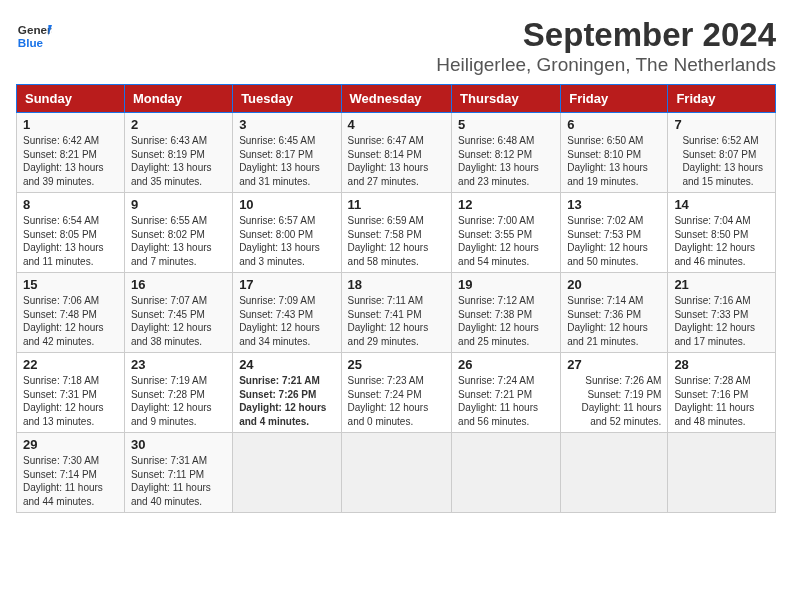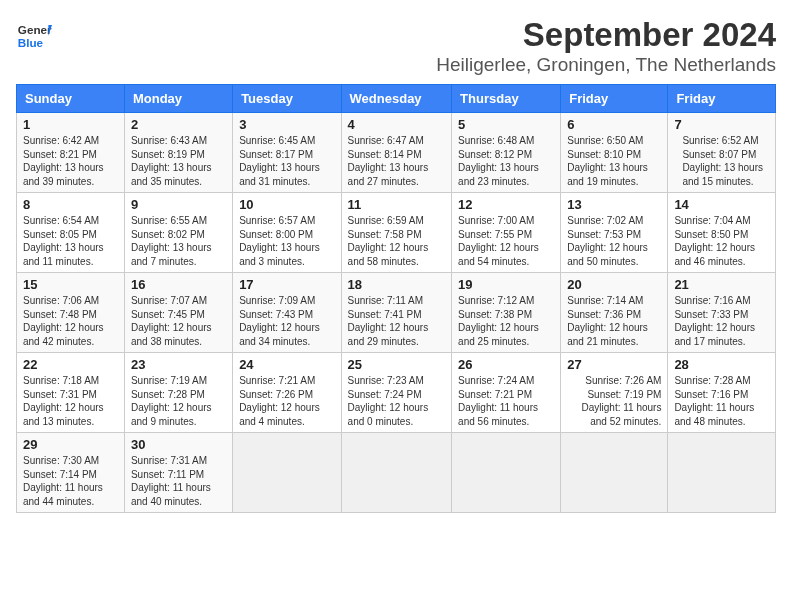--- a/index.html
+++ b/index.html
@@ -36,21 +36,21 @@
     .cal-subtitle {
       font-size: 19px;
       color: #555;
     }
     table {
       width: 100%;
       border-collapse: collapse;
       font-size: 11px;
     }
     thead tr th {
-      background: #3b82f6;
+      background: #b91c1c;
       color: #fff;
       font-weight: bold;
       text-align: left;
       padding: 6px 8px;
       font-size: 13px;
       border: 1px solid #1a73e8;
     }
     tbody tr td {
       border: 1px solid #ccc;
       vertical-align: top;
@@ -184,21 +184,21 @@
         <td>
           <span class="day-num">11</span>
           <div class="day-info" style="white-space: pre-line;">Sunrise: 6:59 AM
 Sunset: 7:58 PM
 Daylight: 12 hours
 and 58 minutes.</div>
         </td>
         <td>
           <span class="day-num">12</span>
           <div class="day-info" style="white-space: pre-line;">Sunrise: 7:00 AM
-Sunset: 7:55 PM
+Sunset: 3:55 PM
 Daylight: 12 hours
 and 54 minutes.</div>
         </td>
         <td>
           <span class="day-num">13</span>
           <div class="day-info" style="white-space: pre-line;">Sunrise: 7:02 AM
 Sunset: 7:53 PM
 Daylight: 12 hours
 and 50 minutes.</div>
         </td>
@@ -271,21 +271,21 @@
         </td>
         <td>
           <span class="day-num">23</span>
           <div class="day-info" style="white-space: pre-line;">Sunrise: 7:19 AM
 Sunset: 7:28 PM
 Daylight: 12 hours
 and 9 minutes.</div>
         </td>
         <td>
           <span class="day-num">24</span>
-          <div class="day-info" style="white-space: pre-line;">Sunrise: 7:21 AM
+          <div class="day-info" style="white-space: pre-line; font-weight: bold;">Sunrise: 7:21 AM
 Sunset: 7:26 PM
 Daylight: 12 hours
 and 4 minutes.</div>
         </td>
         <td>
           <span class="day-num">25</span>
           <div class="day-info" style="white-space: pre-line;">Sunrise: 7:23 AM
 Sunset: 7:24 PM
 Daylight: 12 hours
 and 0 minutes.</div>

